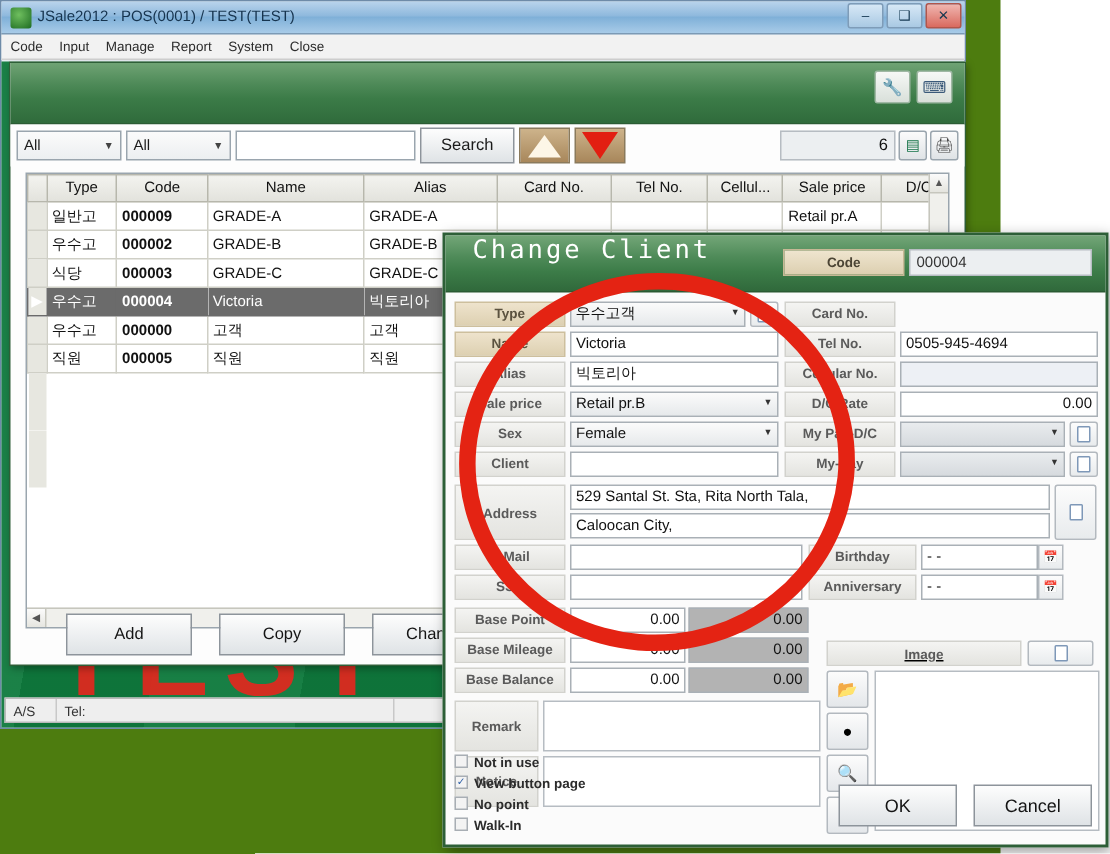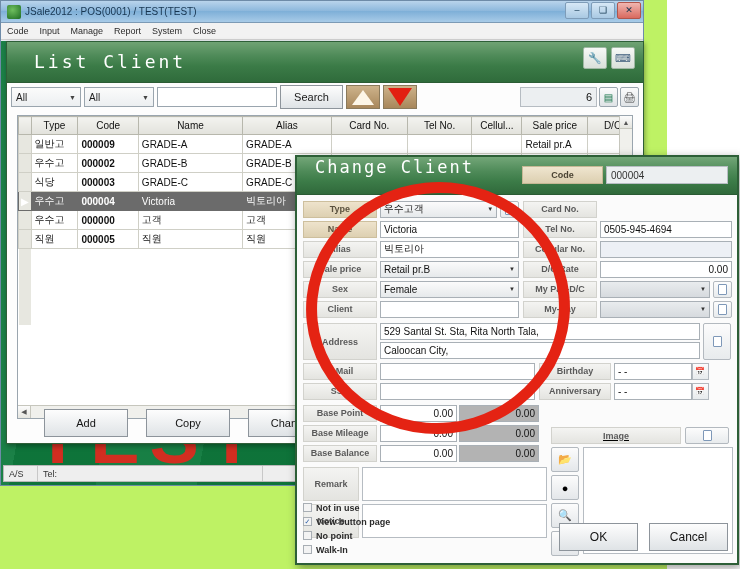--- a/index.html
+++ b/index.html
@@ -3,21 +3,21 @@
 <meta charset="utf-8">
 <style>
   * { box-sizing: border-box; }
   html, body {
     margin: 0; padding: 0;
     width: 740px; height: 569px;
     overflow: hidden;
     background: #ffffff;
     font-family: "Liberation Sans", sans-serif;
   }
-  #root { position: relative; width: 667px; height: 569px; background:#bef264; }
+  #root { position: relative; width: 667px; height: 569px; background:#4d7c0f; }
 
   
   .app-window {
     position: absolute; left: 0; top: 0; width: 644px; height: 486px;
     border: 1px solid #6e8ba8;
     background: #e9eef3;
   }
   .titlebar {
     height: 22px;
     background: linear-gradient(to bottom, #b9d4ec 0%, #8fb9dd 45%, #7fb0d8 50%, #a8cbe8 100%);
@@ -322,21 +322,20 @@
       <div class="statusbar">
         <div class="sb-cell sb-as">A/S</div>
         <div class="sb-cell sb-tel">Tel:</div>
         <div class="sb-cell sb-ver">Ver.20140516.</div>
       </div>
     </div>
   </div>
 
   <div class="list-window">
     <div class="lw-header">
-      <div class="lw-title">List Client</div>
       <div class="lw-header-icons">
         <div class="hdr-icon">🔧</div>
         <div class="hdr-icon">⌨</div>
       </div>
     </div>
 
     <div class="lw-toolbar">
       <div class="sel sel-1">
         <span>All</span>
         <span class="arr">▼</span>

